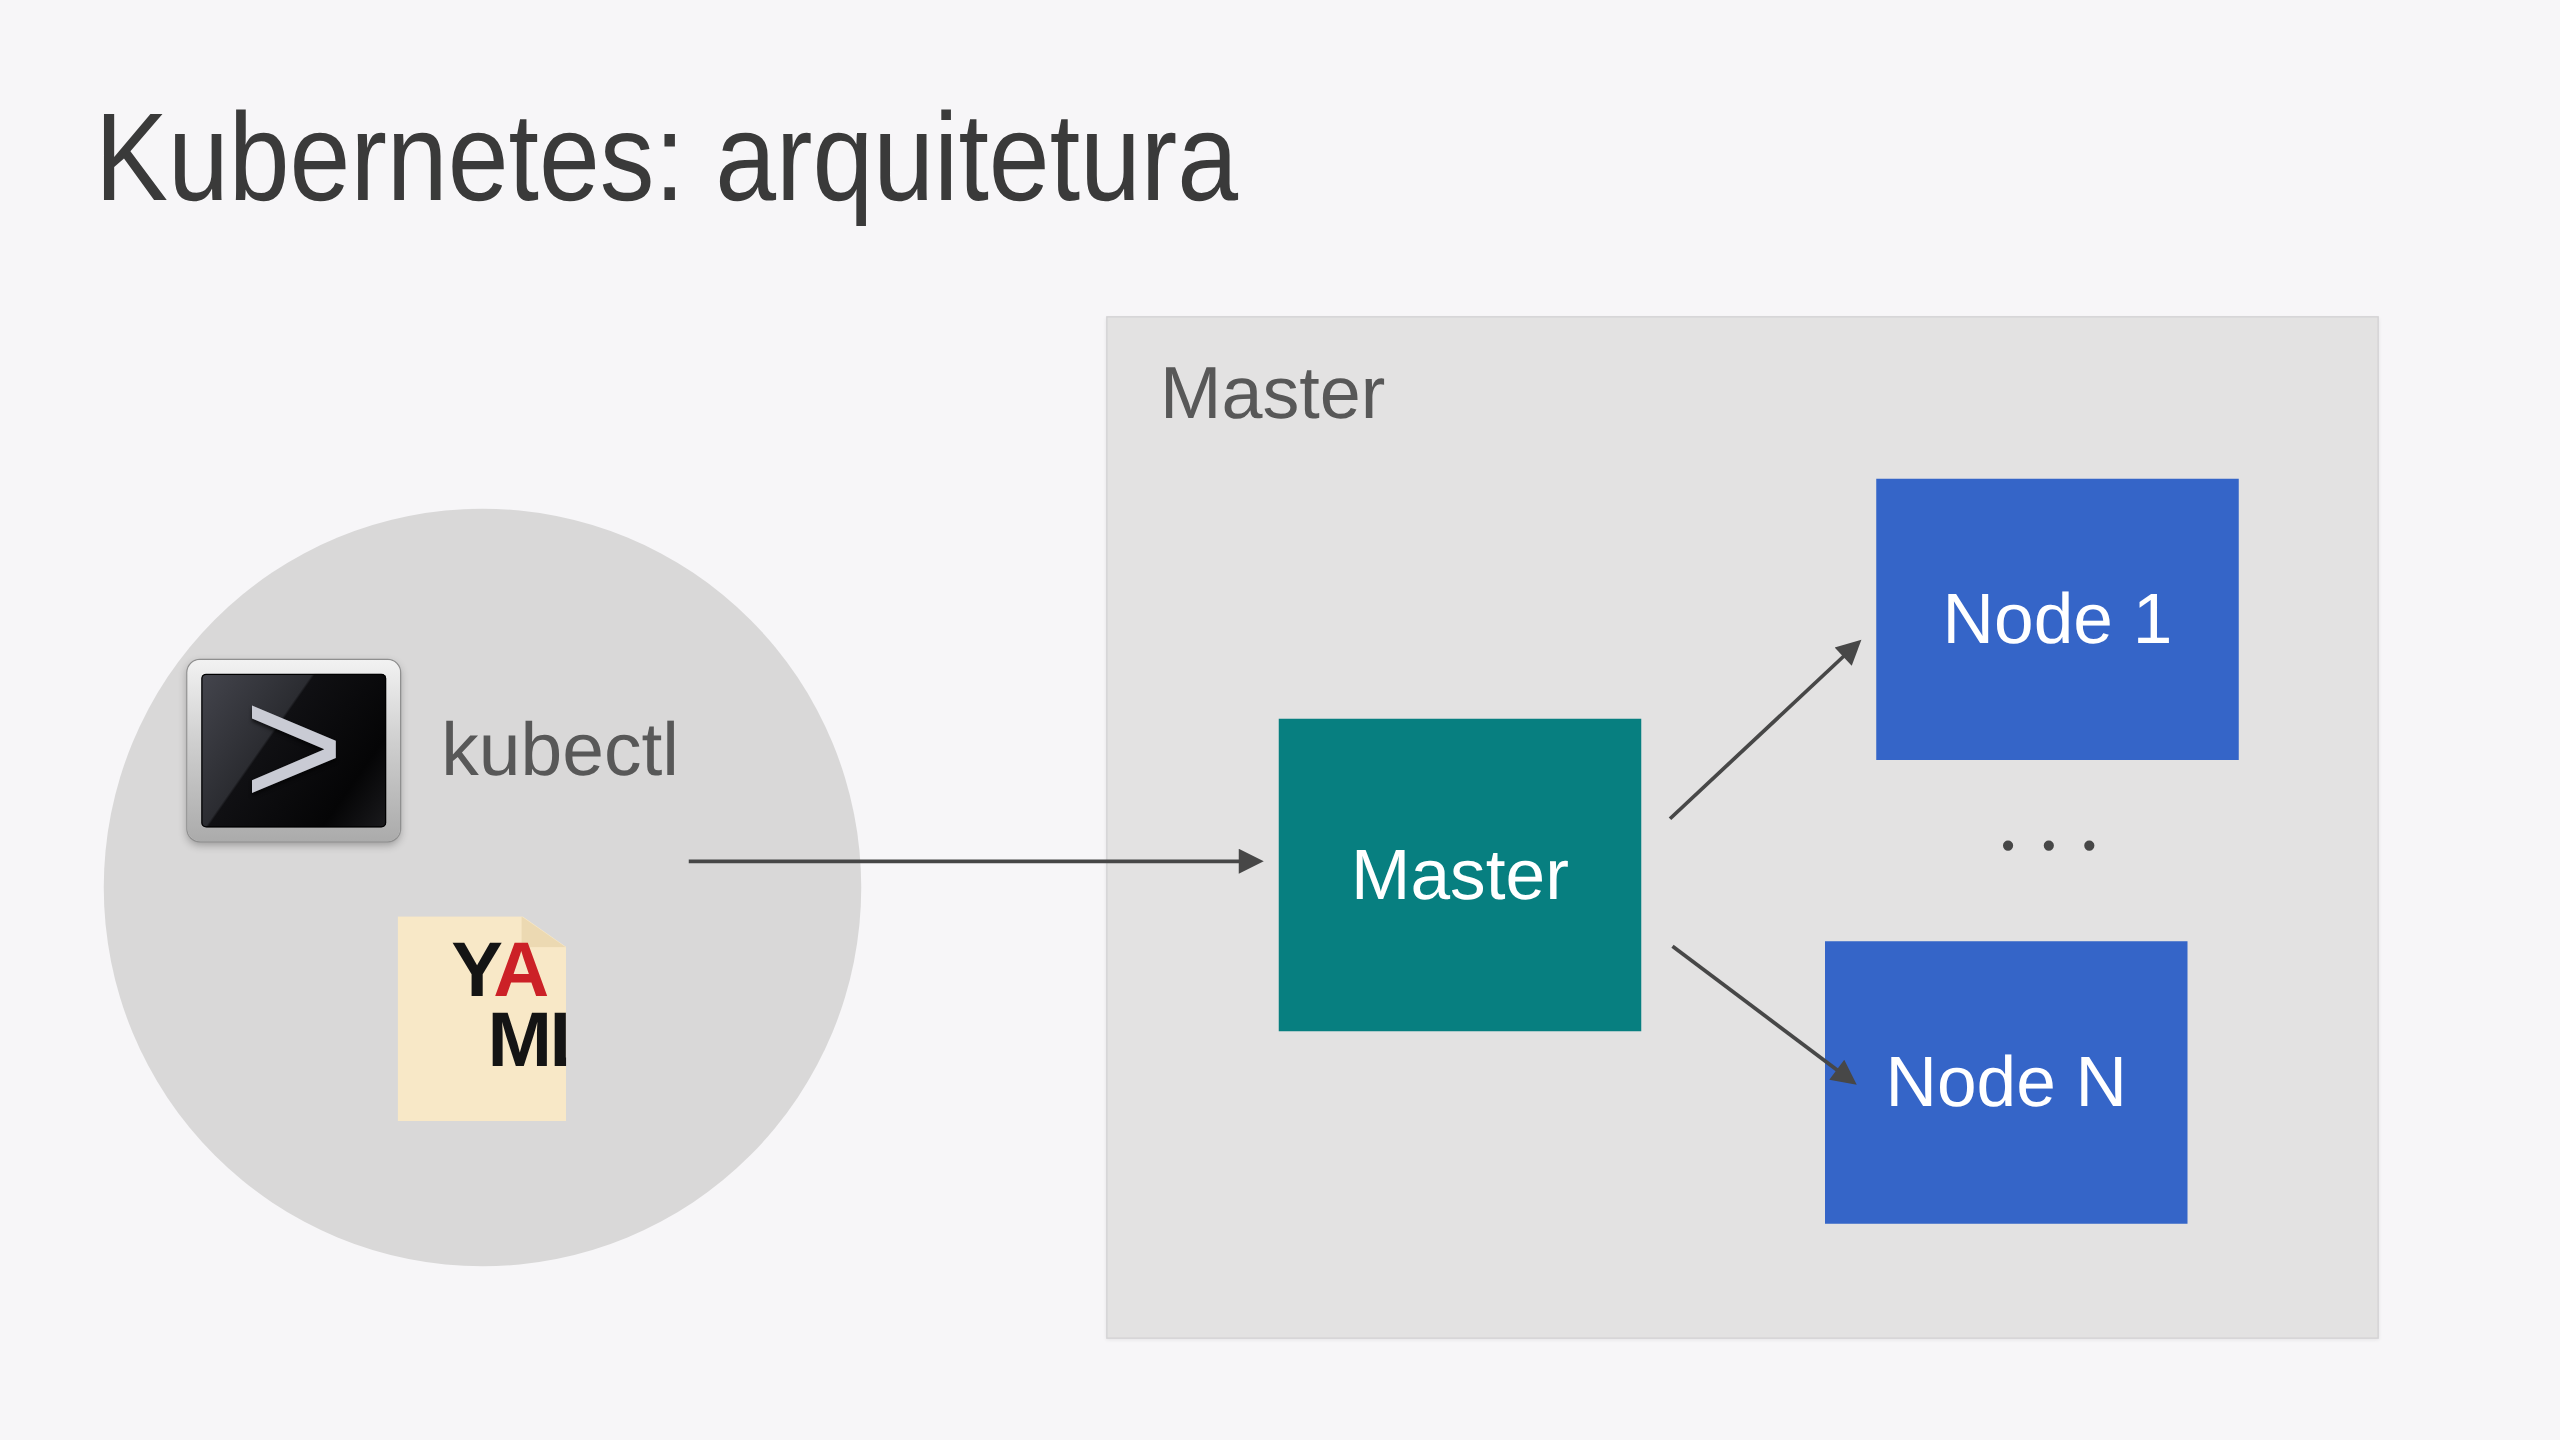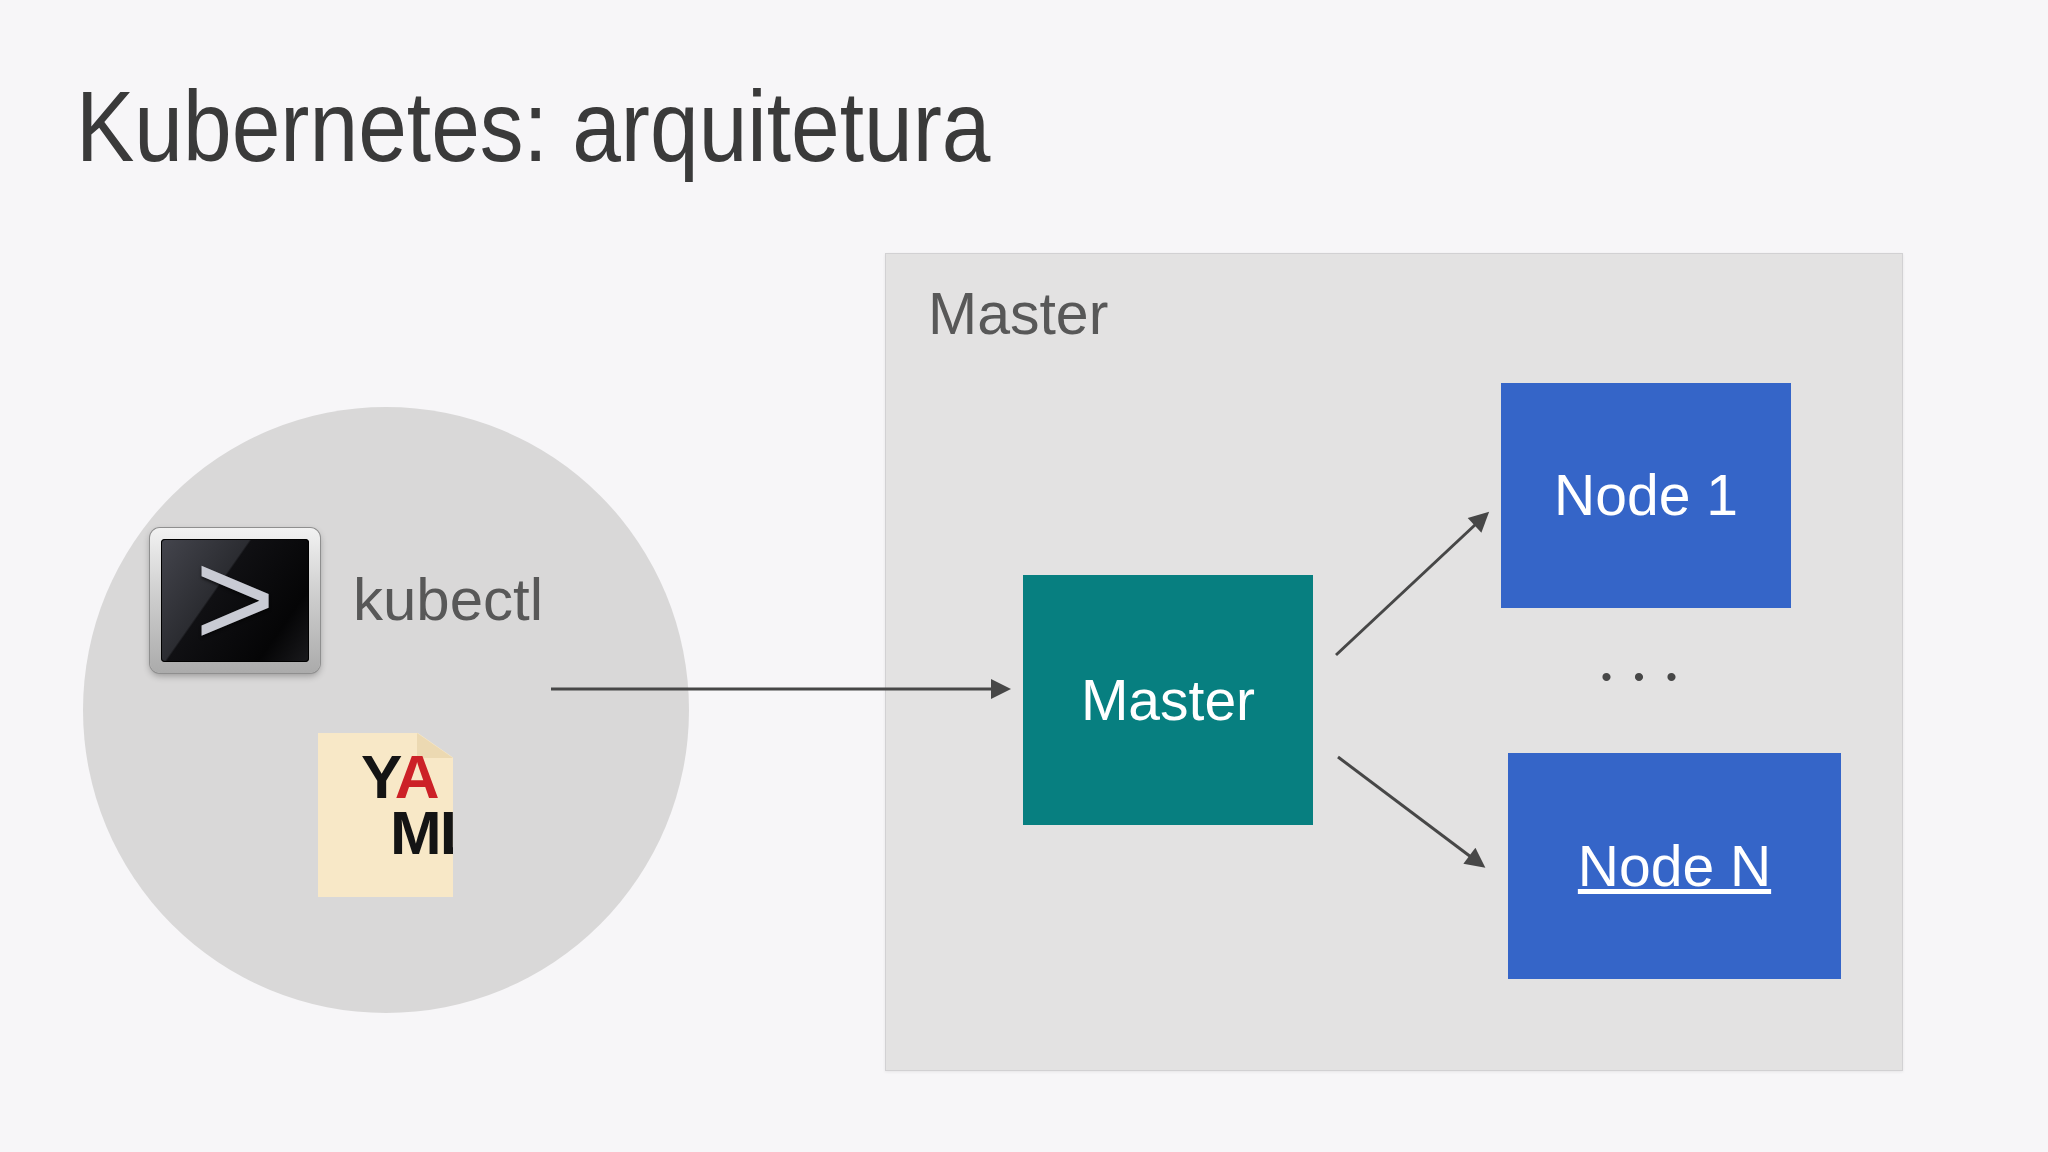--- a/index.html
+++ b/index.html
@@ -95,22 +95,22 @@
 
   
   .node-box {
     display: flex; align-items: center; justify-content: center;
     color: #ffffff; font-size: 57px; line-height: 1.0;
   }
   #master-box { left: 1023px; top: 575px; width: 290px; height: 250px;
     background: var(--master-fill, #077f80); }
   #node1-box  { left: 1501px; top: 383px; width: 290px; height: 225px;
     background: var(--node-fill, #3565c8); }
-  #noden-box  { left: 1508px; top: 753px; width: 333px; height: 226px;
-    background: var(--node-fill, #3565c8); text-decoration: underline; }
+  #noden-box  { left: 1460px; top: 753px; width: 290px; height: 226px;
+    background: var(--node-fill, #3565c8); }
 
   
   #nodes-ellipsis {
     left: 1560px; top: 662px; width: 160px;
     text-align: center; font-size: 30px; letter-spacing: 22px;
     color: var(--arrow, #474747); line-height: 1.0;
     padding-left: 20px; box-sizing: border-box;
   }
 
   

